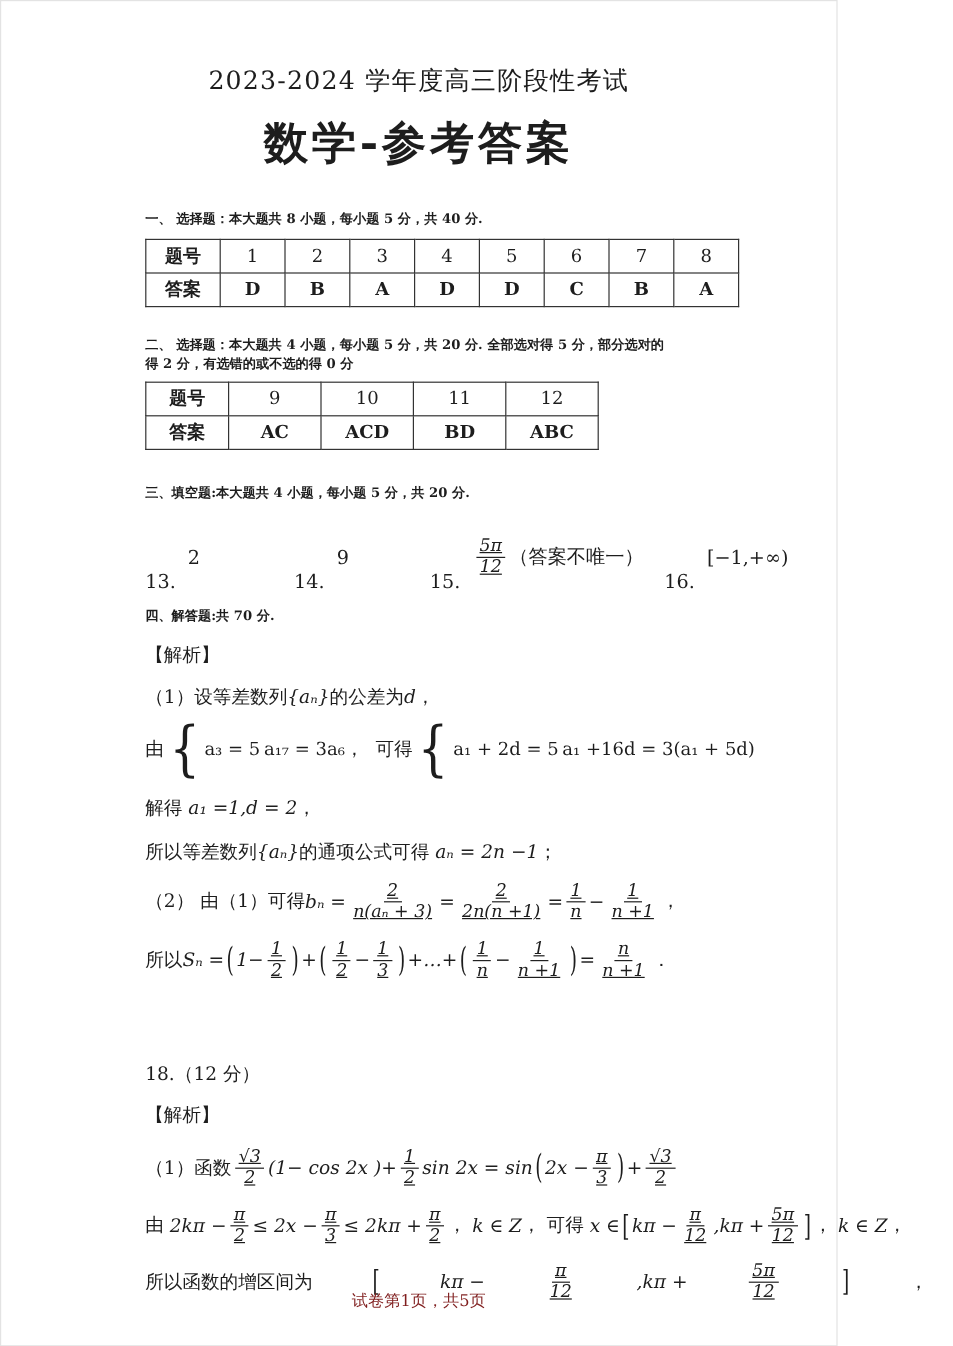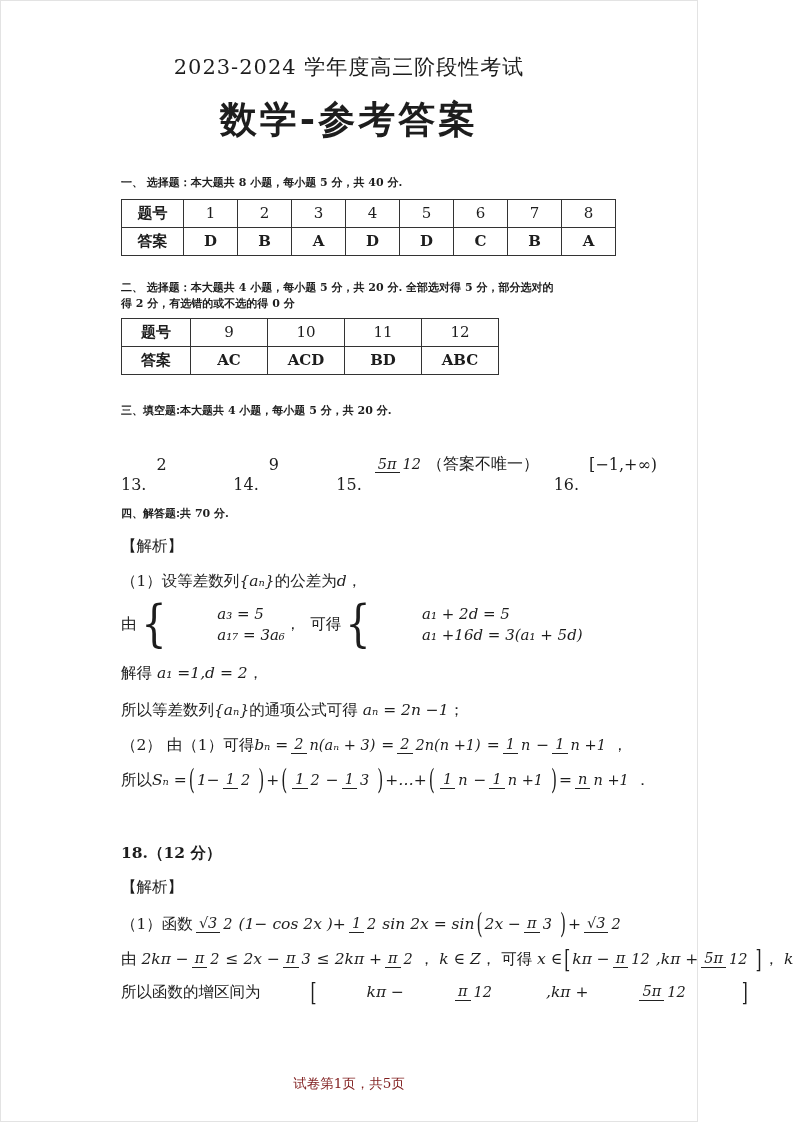--- a/index.html
+++ b/index.html
@@ -57,41 +57,41 @@
 
   
   .ml{
     display:flex;align-items:center;font-size:15.5px;
     white-space:nowrap;
   }
   .ml>span{white-space:pre;}
   .cn{font-style:normal;}
   .mi{font-style:italic;}
   .frac{
-    display:inline-flex;flex-direction:row;align-items:center;
-    font-style:italic;font-size:14.5px;line-height:1.15;margin:0 3px;
+    display:inline-flex;flex-direction:column;align-items:center;
+    font-style:italic;font-size:14.5px;line-height:1.15;margin:0 3px;text-decoration:underline;
   }
   .frac .fn{border-bottom:1.3px solid #222;padding:0 3px;}
   .frac .fd{padding:0 3px;}
   .brace{
     font-size:50px;font-weight:200;line-height:0.9;
     font-family:"DejaVu Serif",serif;margin:0 1px;
     transform:scaleX(0.8);
   }
   .stack{
-    display:inline-flex;flex-direction:column;gap:3px;
-    font-style:italic;font-size:15px;align-items:flex-start;margin-left:47px;
+    display:inline-flex;flex-direction:row;gap:3px;
+    font-size:15px;align-items:flex-start;
   }
   .bp{display:inline-block;transform:scaleY(1.8);font-weight:300;margin:0 2px;}
   .bk{display:inline-block;transform:scaleY(1.55);font-weight:300;margin:0 2px;}
 
   .q-title{font-size:15.5px;margin-top:20px;}
   .analysis{font-size:15.5px;margin-top:13px;}
   .mt14{margin-top:14px;} .mt10{margin-top:10px;} .mt16{margin-top:16px;}
-  .mt12{margin-top:12px;gap:48px;} .mt52{margin-top:52px;font-weight:bold;}
+  .mt12{margin-top:12px;gap:48px;} .mt52{margin-top:68px;}
 
   .footer{
     position:absolute;left:0;bottom:28px;width:100%;
     text-align:center;font-size:13.5px;color:#7f1d1d;
   }
 </style>
 </head>
 <body>
 
 <div class="page">

